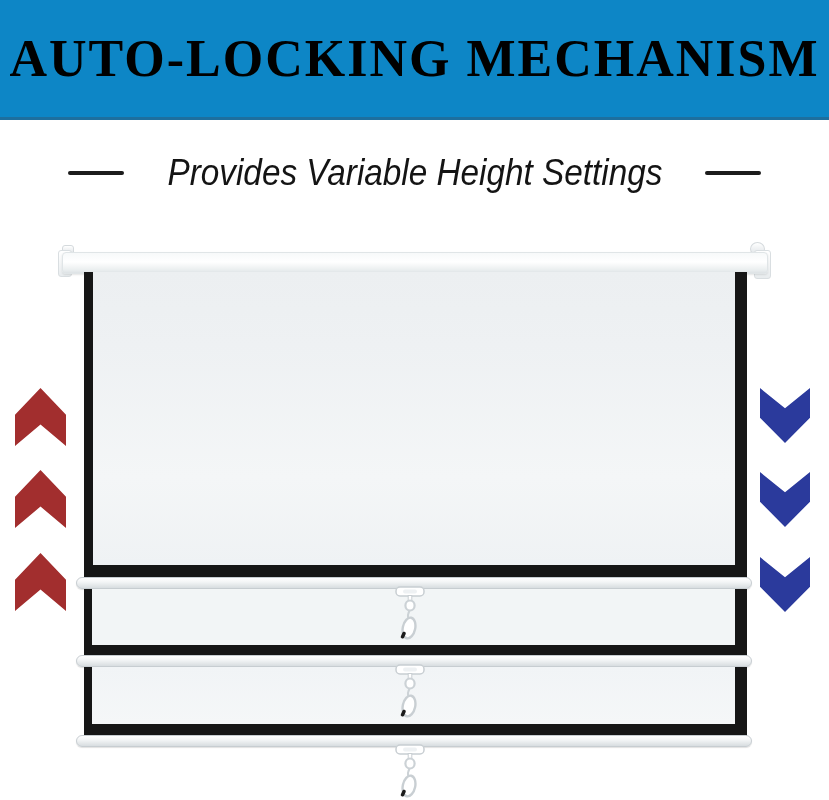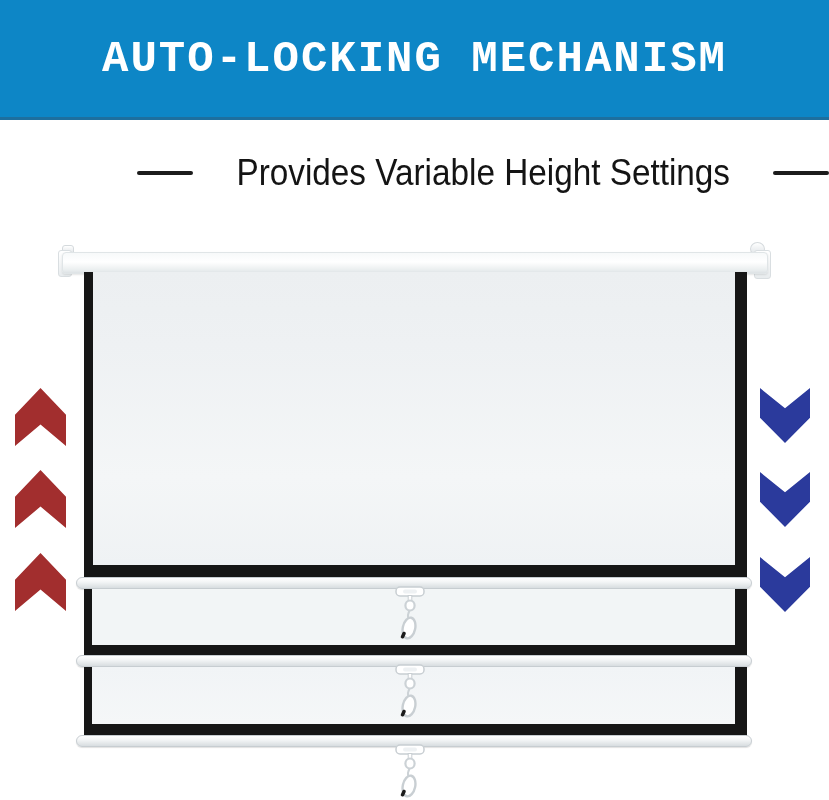--- a/index.html
+++ b/index.html
@@ -7,29 +7,29 @@
   .stage{position:absolute;left:0;top:0;width:829px;height:800px;background:#ffffff;}
 
   
   .banner{
     position:absolute;left:0;top:0;width:829px;height:117px;
     background:var(--banner-blue,#0d86c6);
     border-bottom:3px solid var(--banner-edge,#1d6f9e);
     display:flex;align-items:center;justify-content:center;
   }
   .banner h1{
-    margin:0;color:#ffffff;font-size:44px;font-weight:900;
+    margin:0;color:#000000;font-size:52px;font-weight:900;
     letter-spacing:2px;white-space:nowrap;
-    font-family:Liberation Mono, monospace;
+    font-family:Liberation Serif, serif;
   }
 
   
   .tagline-row{
     position:absolute;left:0;top:148px;width:829px;height:50px;
-    display:flex;align-items:center;justify-content:flex-end;gap:16px;
+    display:flex;align-items:center;justify-content:center;gap:16px;font-style:italic;
   }
   .dash{width:56px;height:4px;background:#1c1c1c;border-radius:2px;flex:0 0 auto;}
   .tagline{
     font-size:37px;font-weight:300;color:#141414;white-space:nowrap;
     display:inline-block;transform:scaleX(0.9);transform-origin:center;
     letter-spacing:0px;
   }
 
   
   .graphic{position:absolute;left:0;top:0;width:829px;height:800px;}

